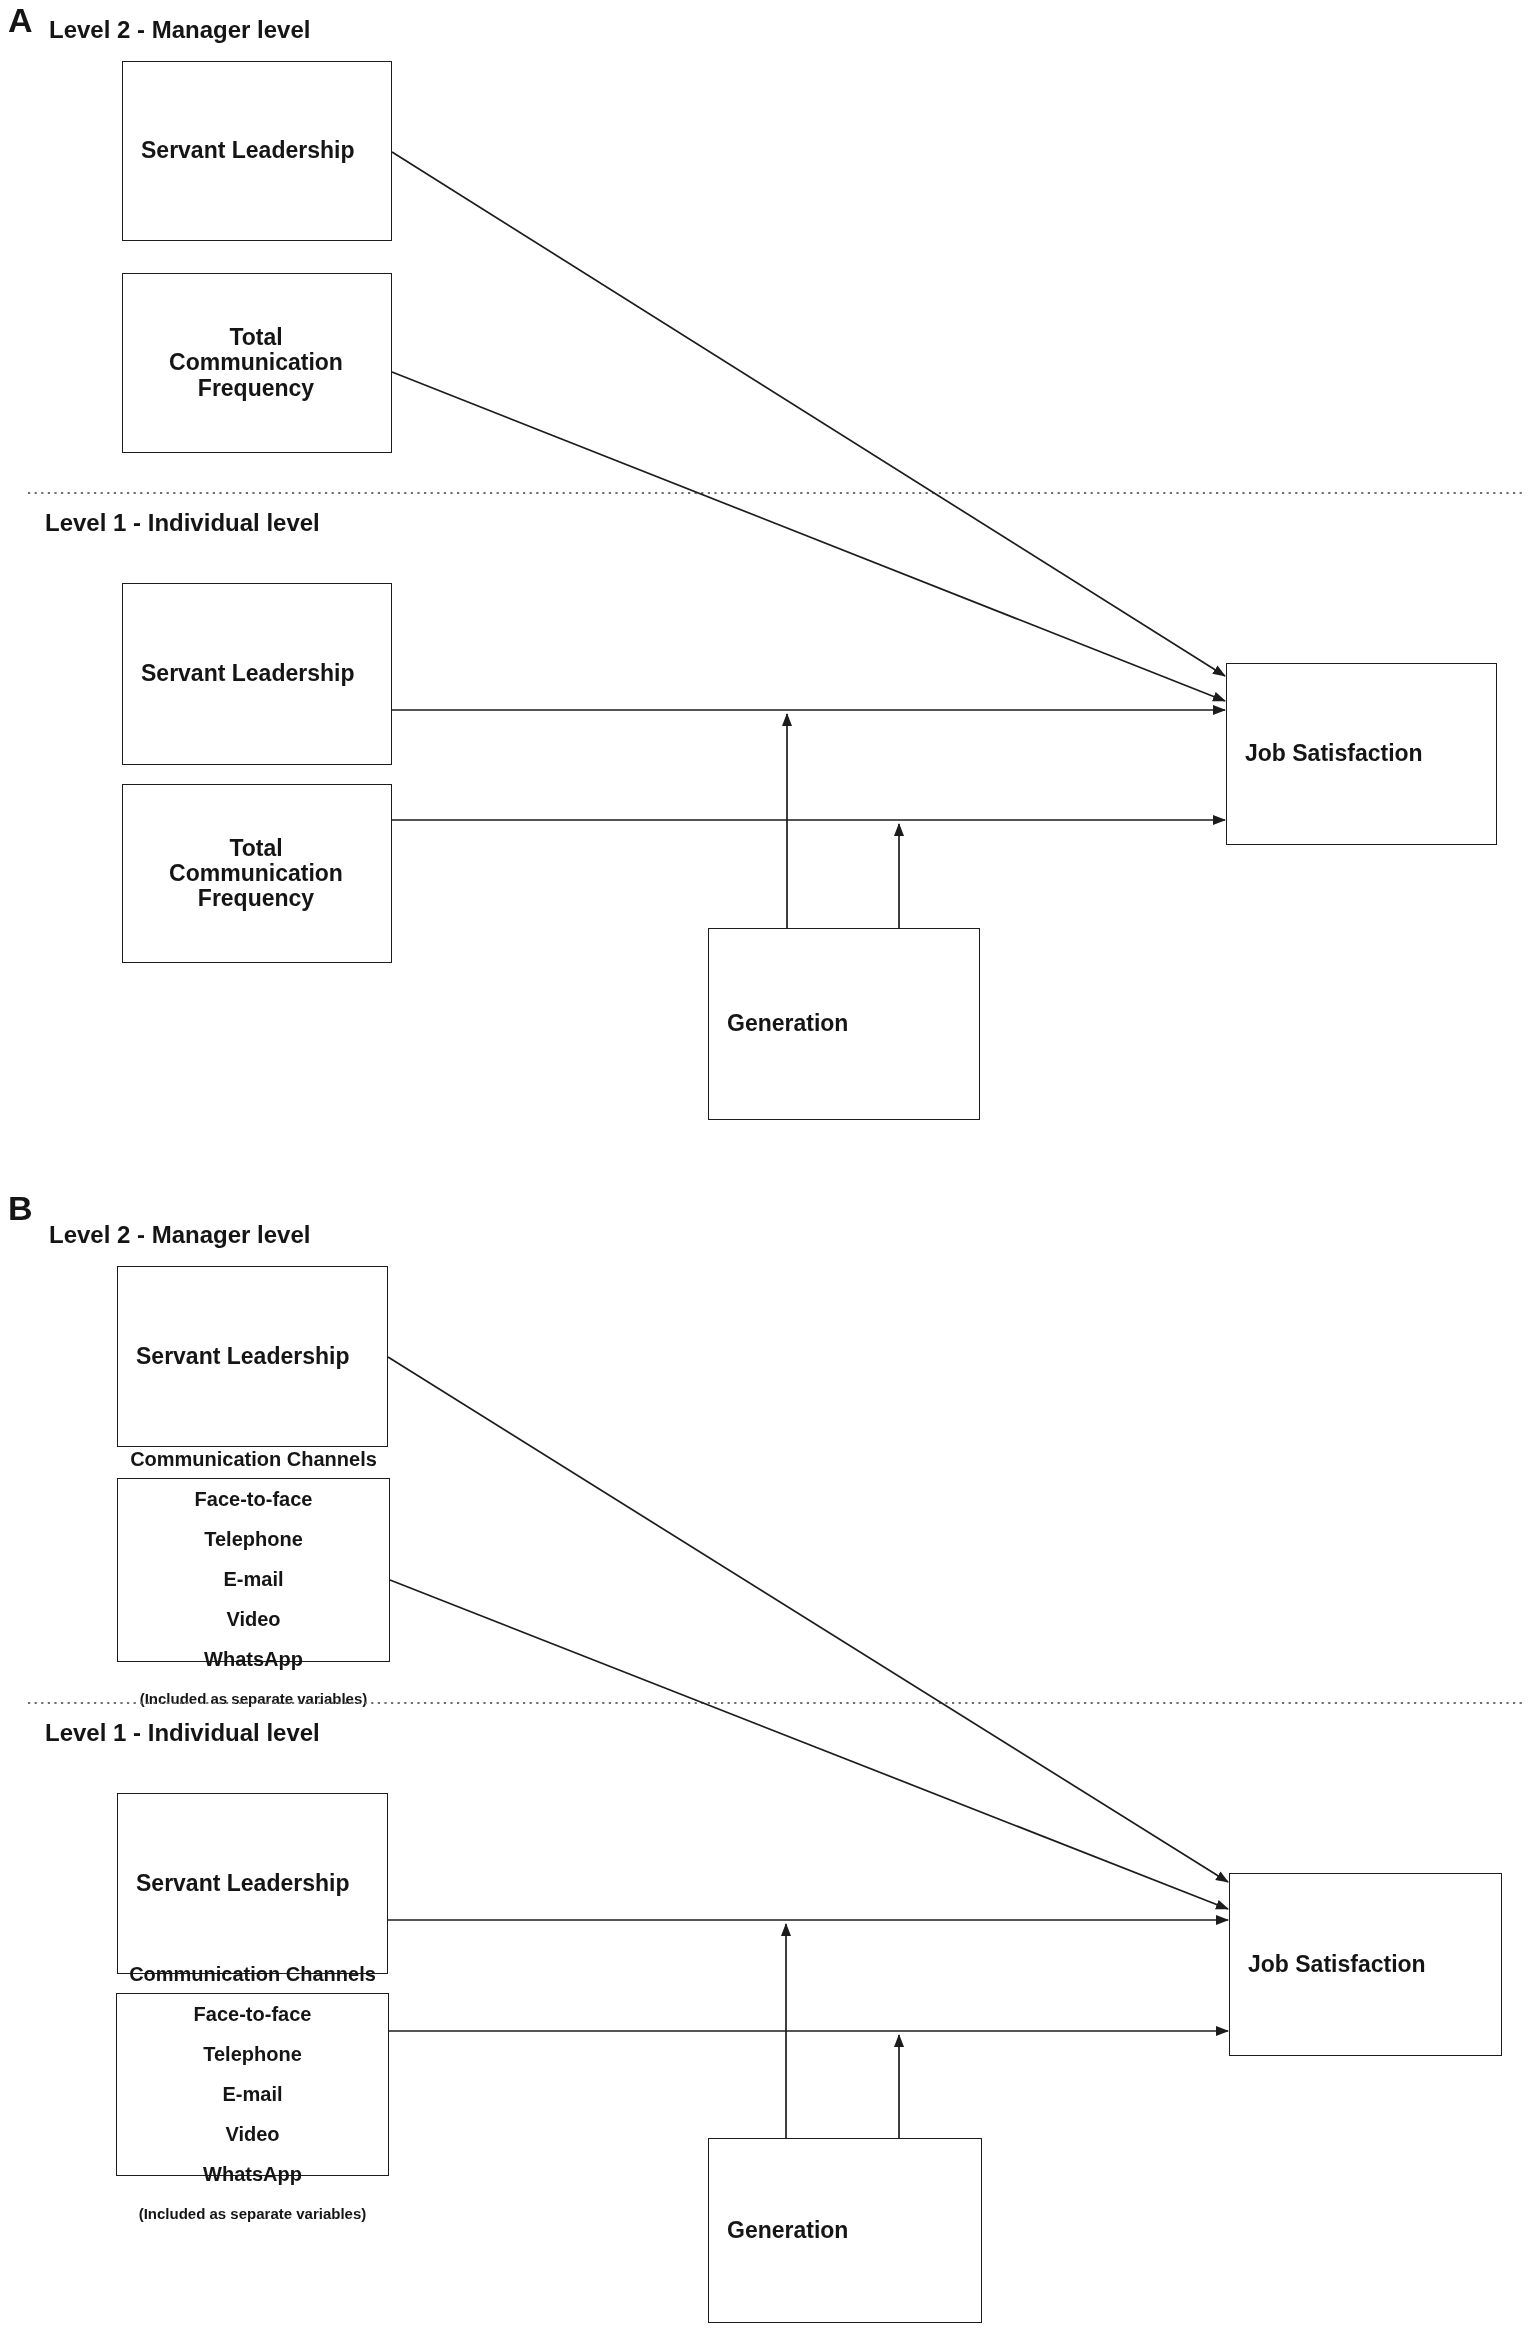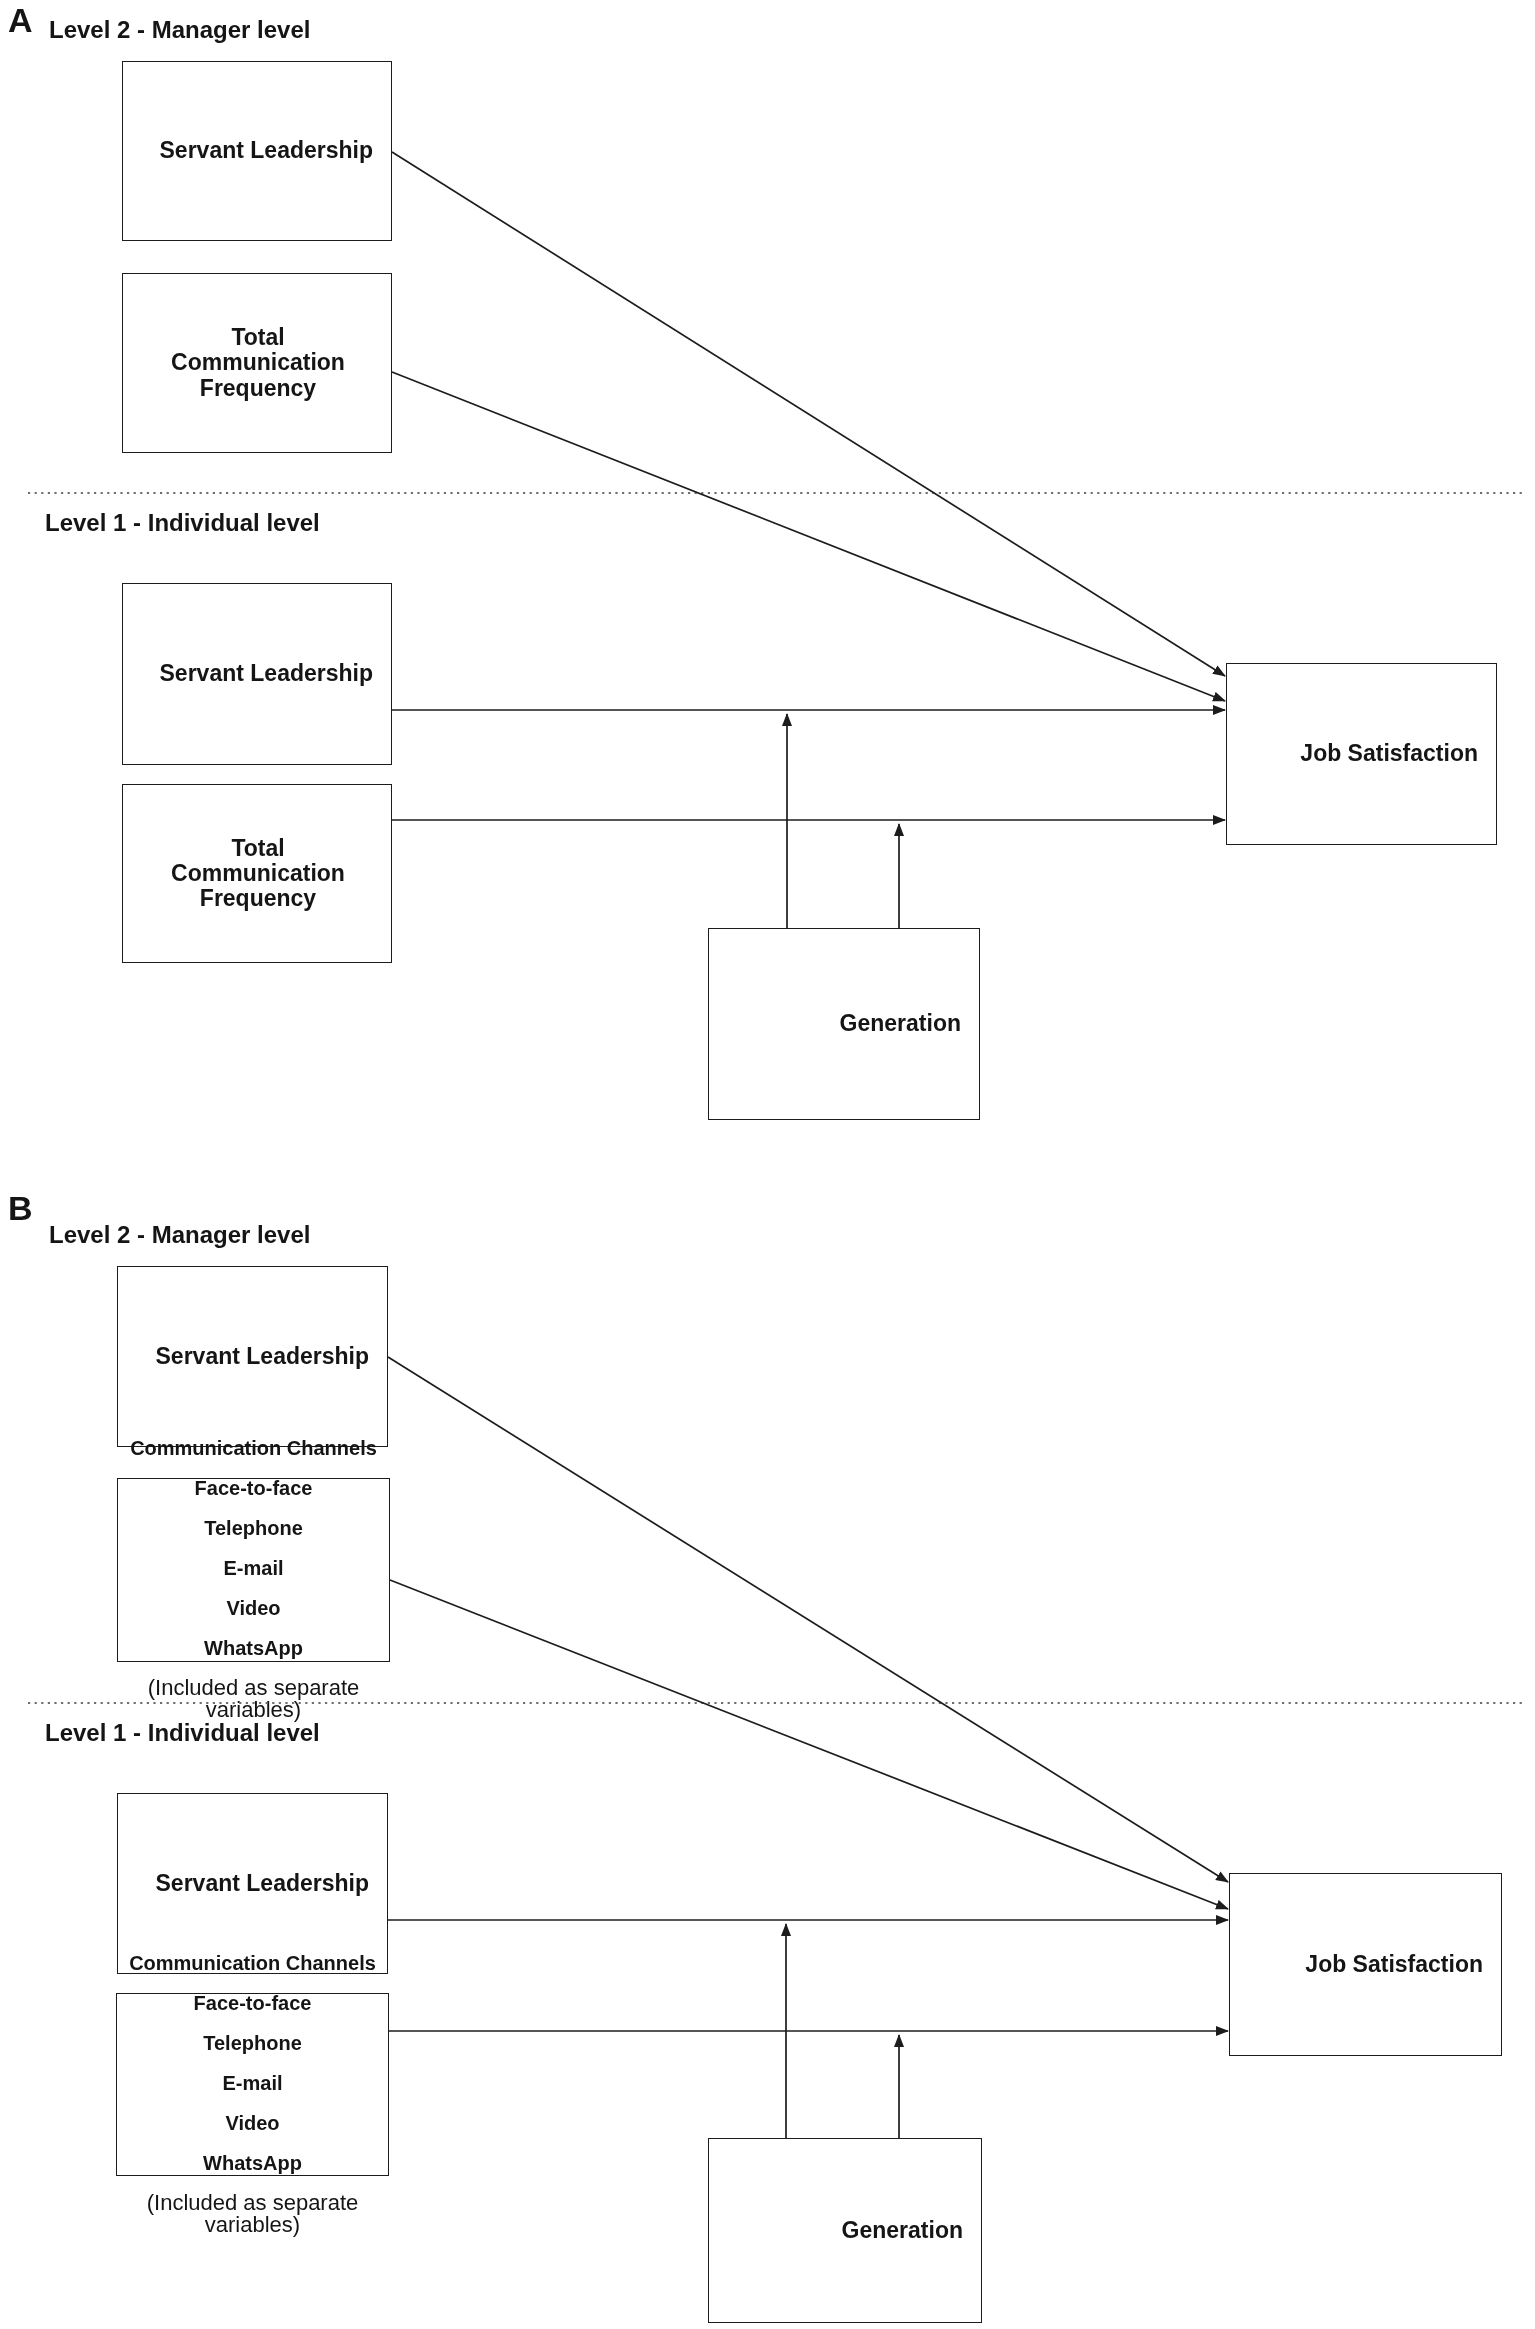--- a/index.html
+++ b/index.html
@@ -24,37 +24,37 @@
     white-space: nowrap;
     margin-left: 12px;
   }
   .node {
     position: absolute;
     box-sizing: border-box;
     border: 1.6px solid #1c1c1c;
     background: #ffffff;
     display: flex;
     align-items: center;
-    justify-content: flex-end;
+    justify-content: flex-start;
     text-align: center;
     font-size: 23px;
     font-weight: bold;
     line-height: 1.1;
     padding: 6px 18px;
   }
   .node.channels {
     font-size: 20px;
     line-height: 22px;
     padding: 6px 4px;
   }
   .channels-inner { width: 100%; }
   .channels-inner span { display: block; margin-top: 18px; }
   .channels-note {
-    font-weight: normal;
-    font-size: 22px;
+    font-weight: bold;
+    font-size: 15px;
   }
   .overlay {
     position: absolute;
     left: 0; top: 0;
     width: 1535px;
     height: 2329px;
     pointer-events: none;
   }
   .connector { stroke: #1c1c1c; stroke-width: 1.7; fill: none; }
   .divider { stroke: #6e6e6e; stroke-width: 2.2; stroke-dasharray: 2.2 4.4; fill: none; }

